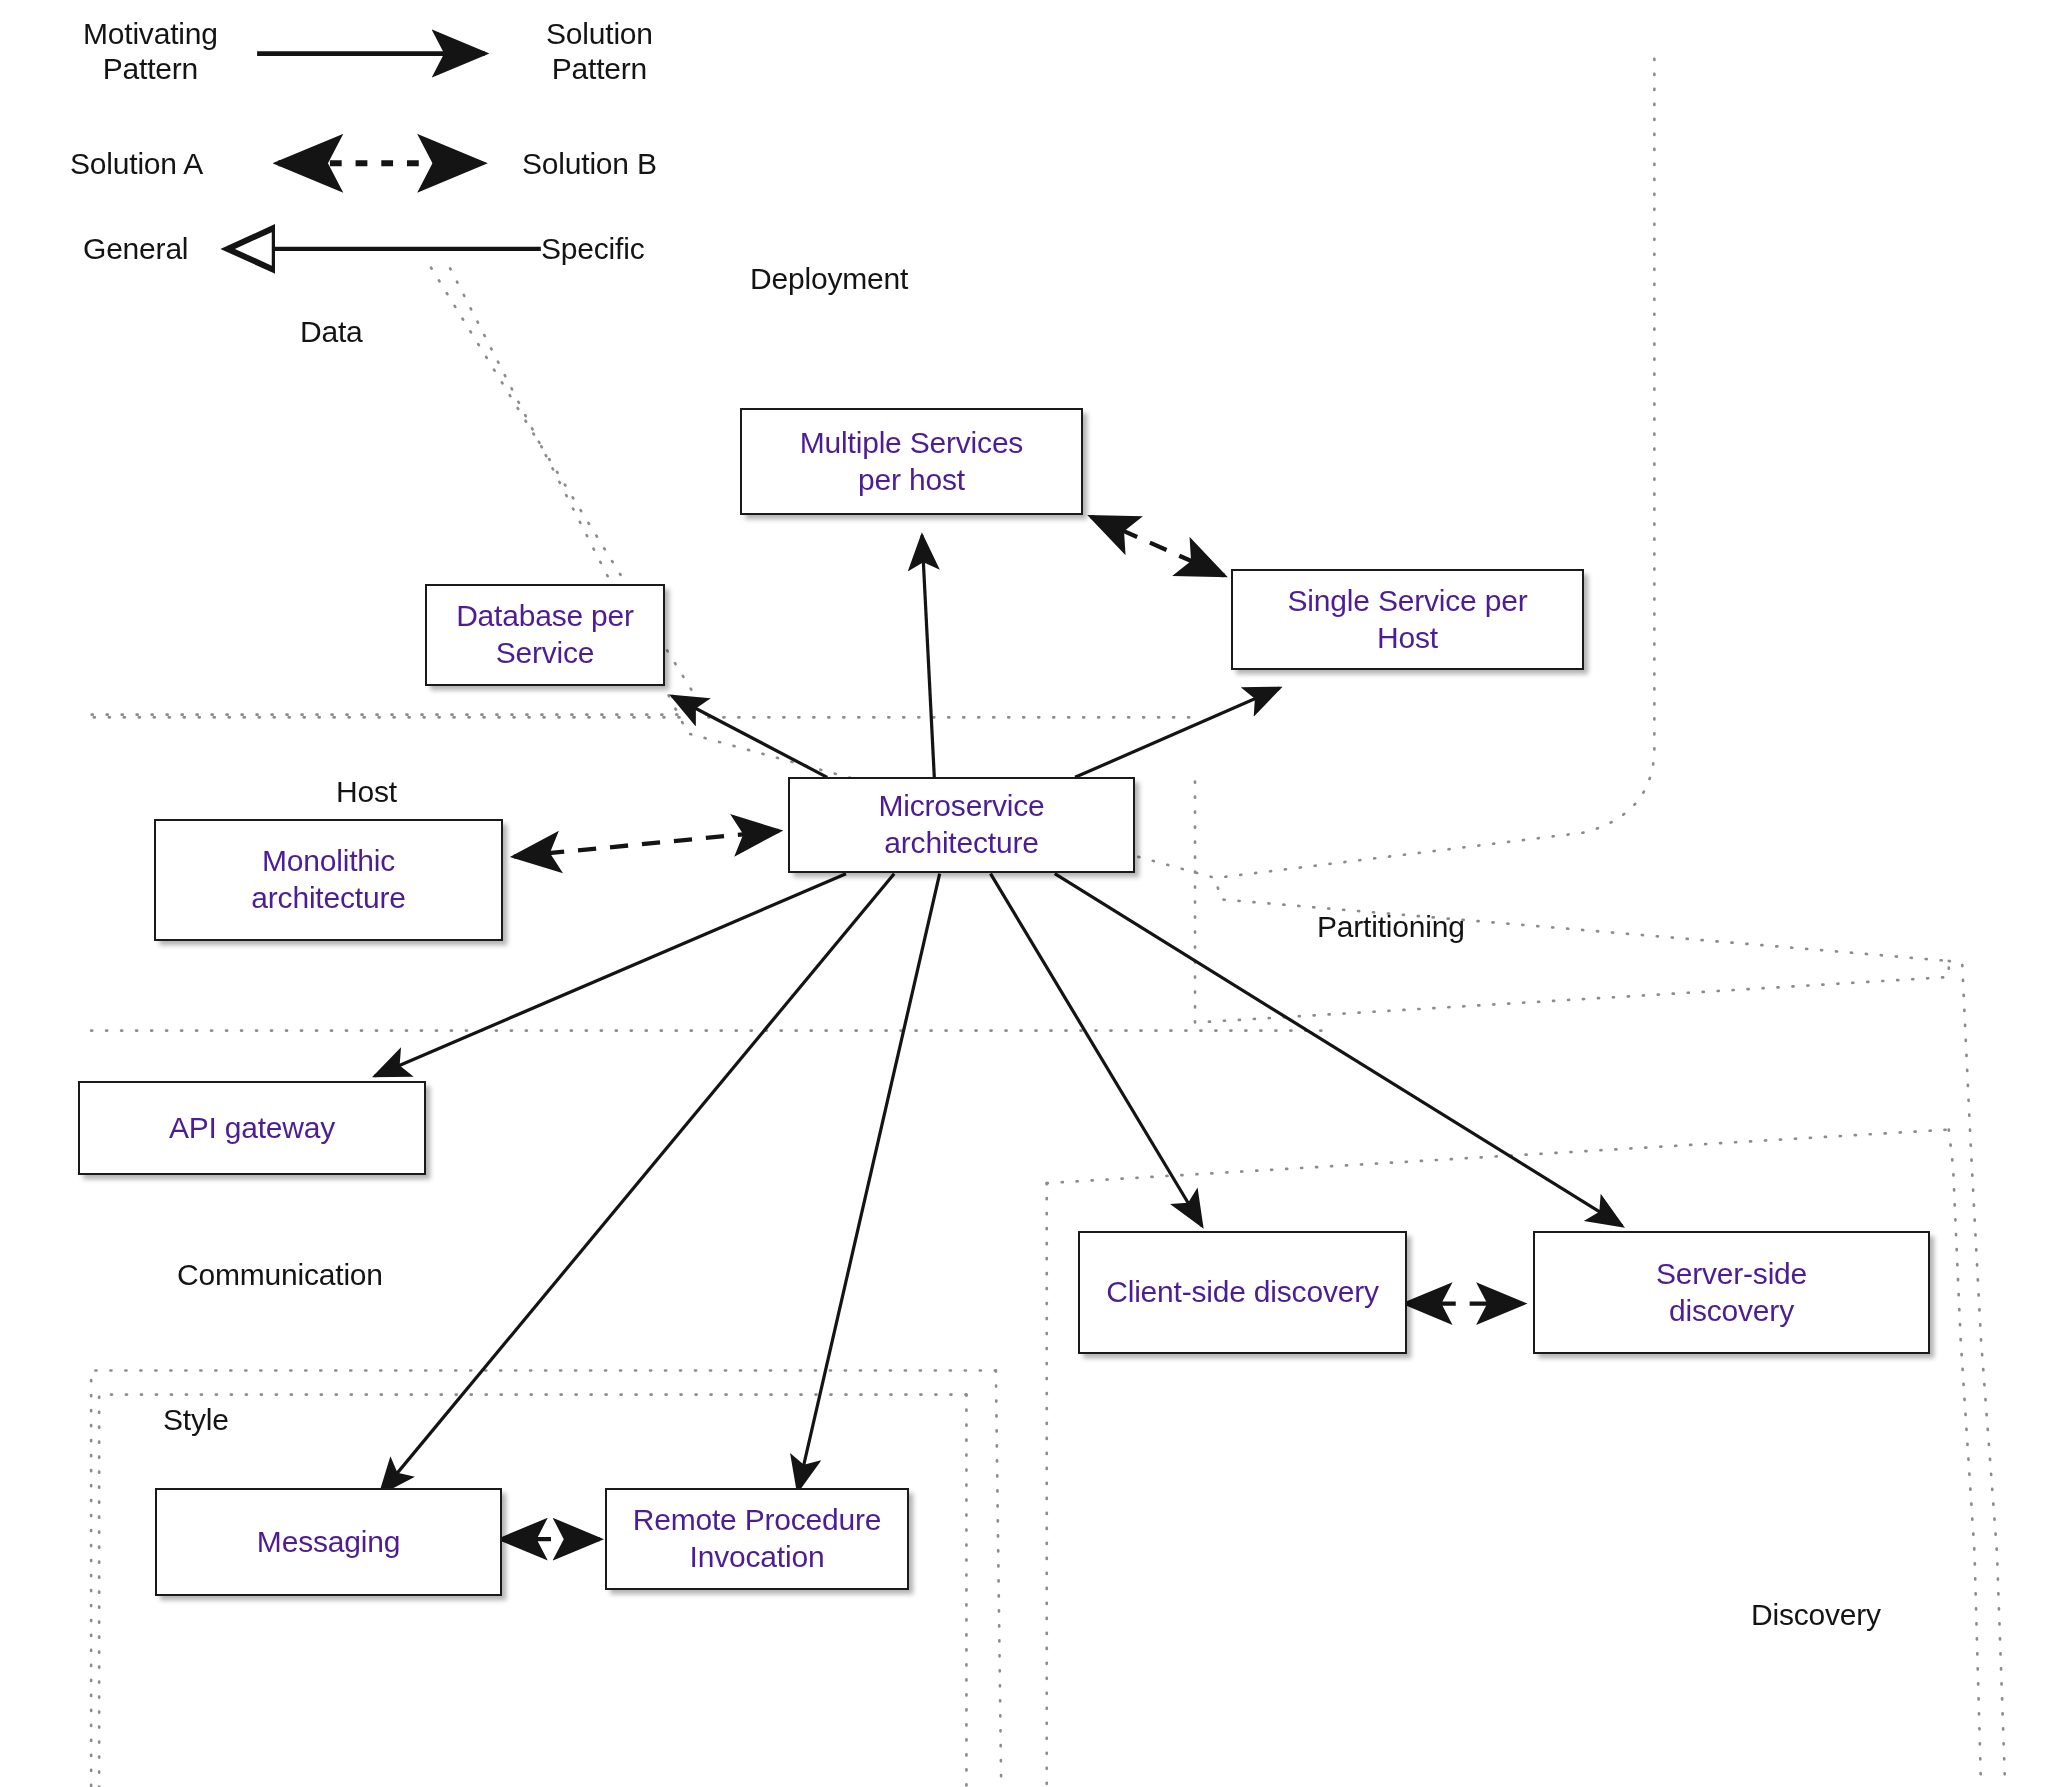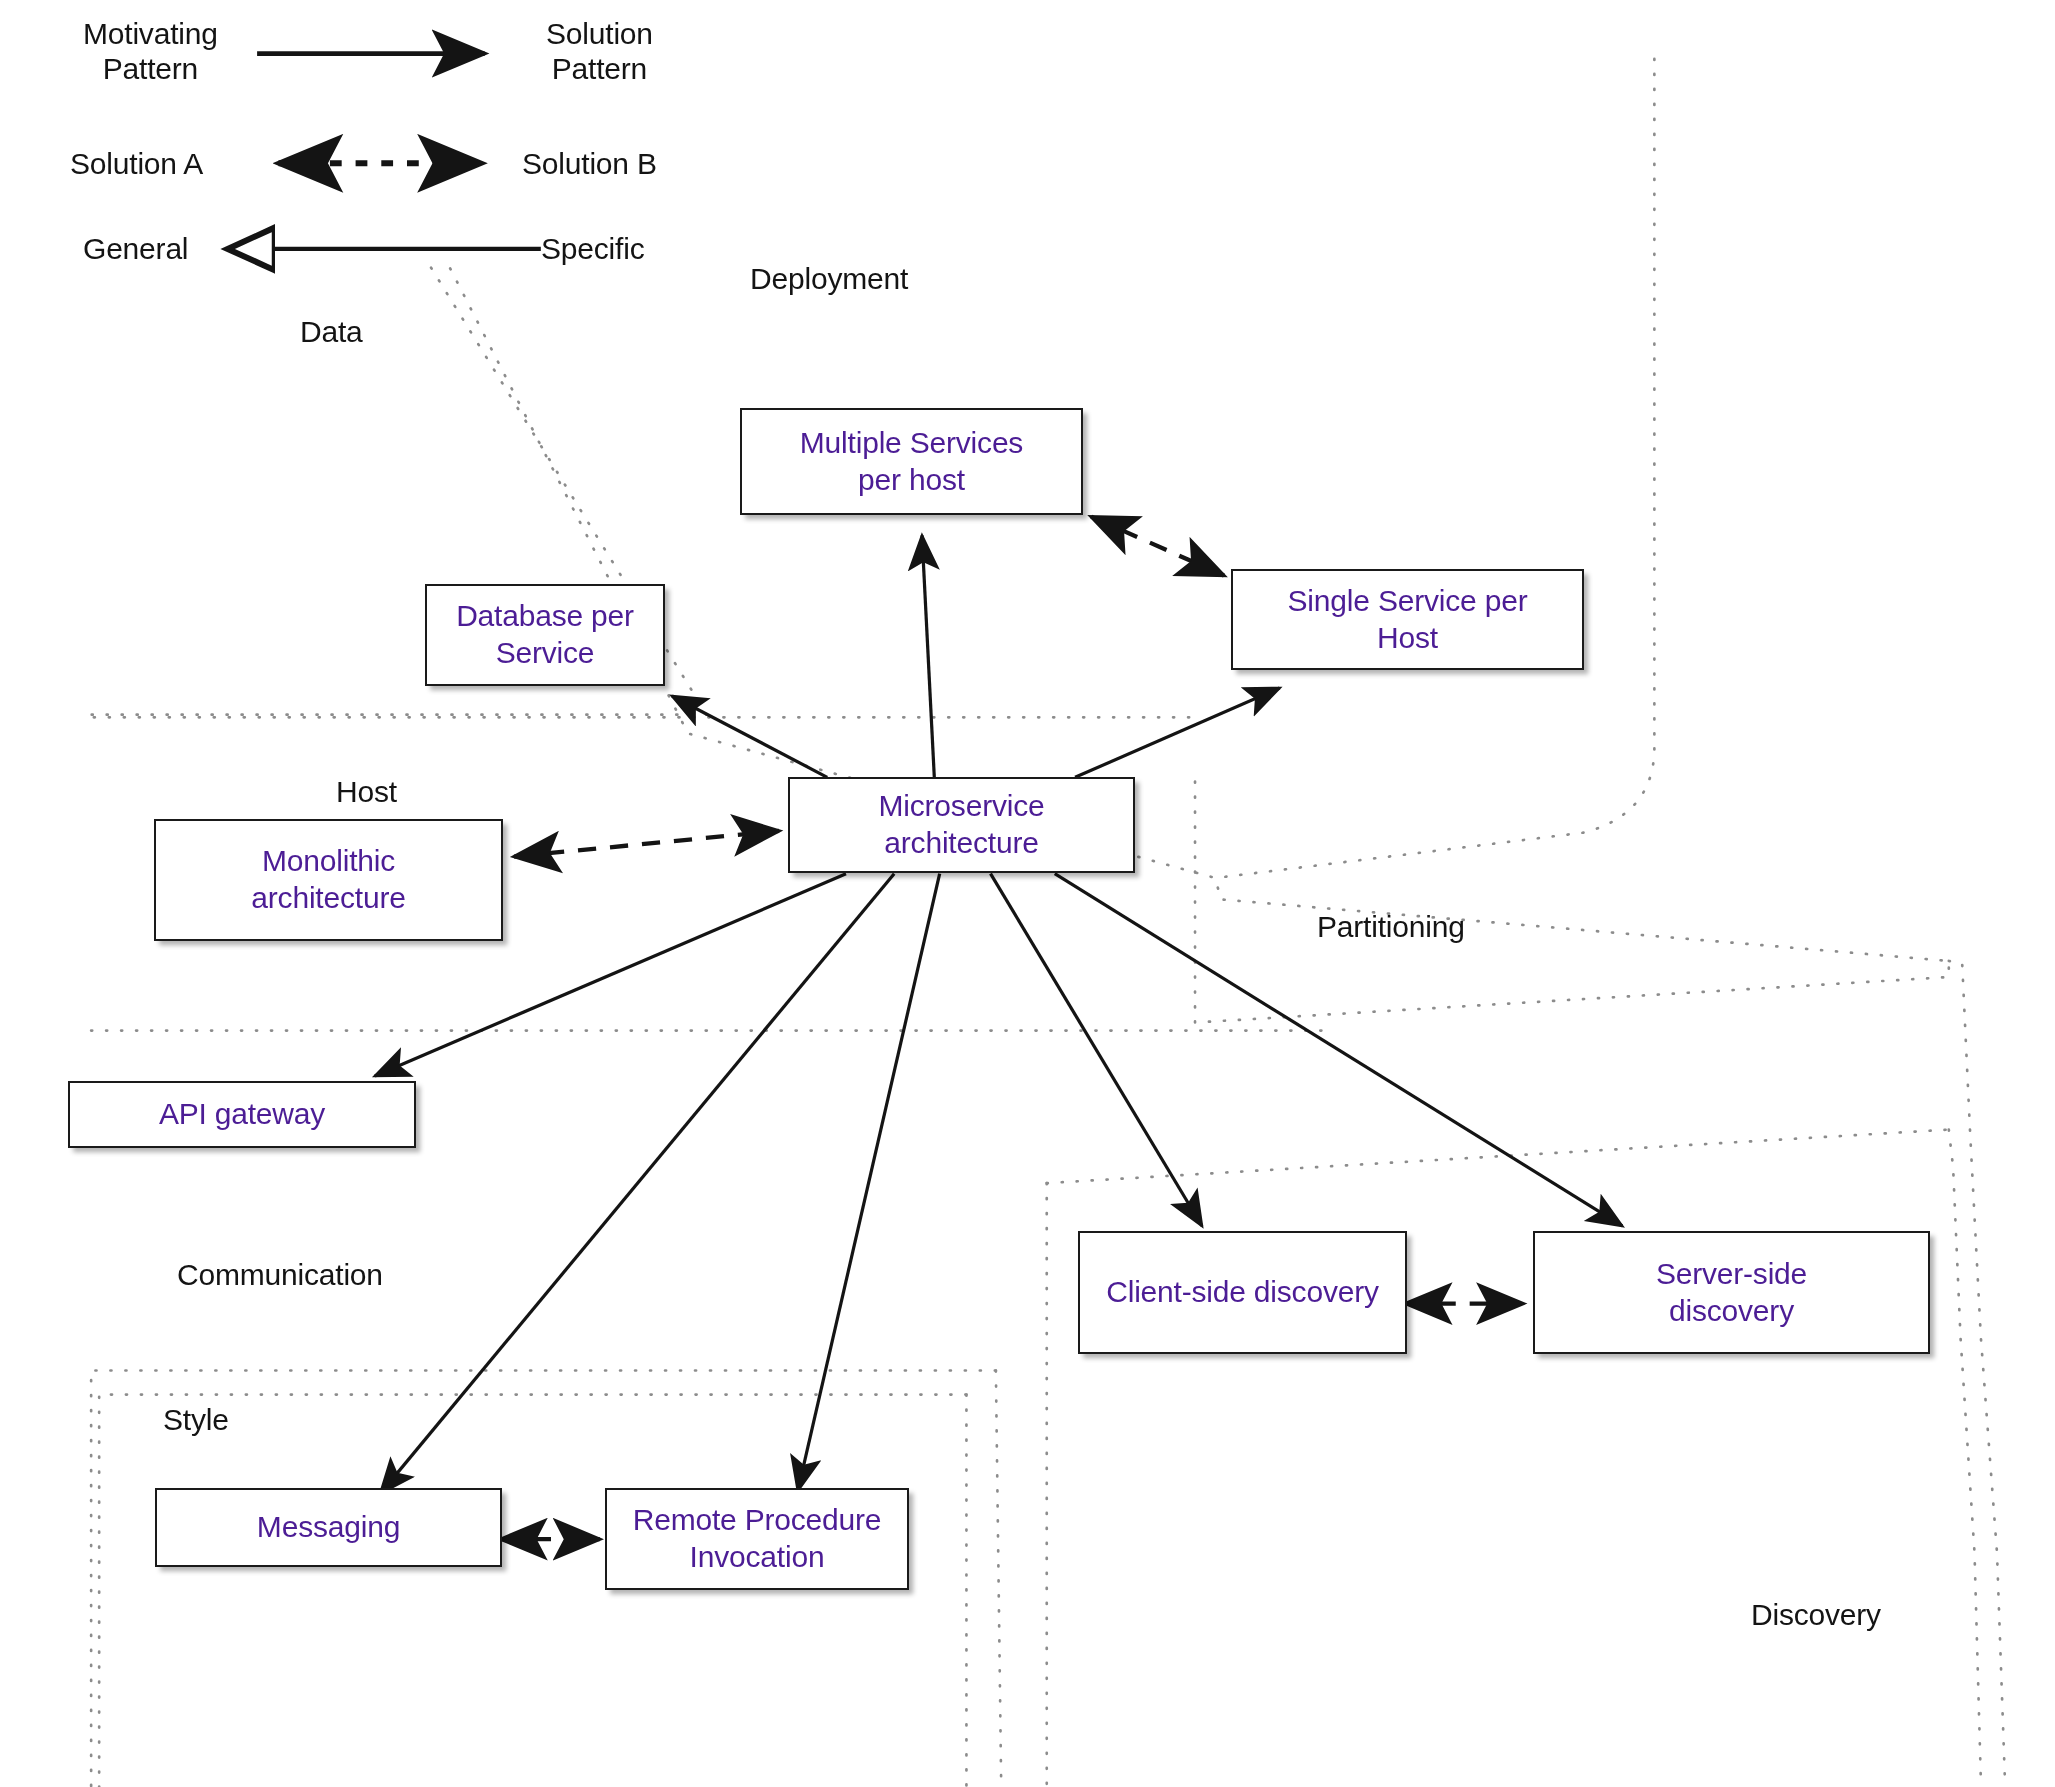--- a/index.html
+++ b/index.html
@@ -202,27 +202,27 @@
     </span>
   </div>
 
   <div class="node-box" style="left:154px; top:819px; width:349px; height:122px;">
     <span>
       <span>Monolithic</span>
       <span>architecture</span>
     </span>
   </div>
 
-  <div class="node-box" style="left:68px; top:1081px; width:348px; height:67px;align-items:center;">
+  <div class="node-box" style="left:78px; top:1081px; width:348px; height:94px;align-items:center;">
     <span>
       <span>API gateway</span>
     </span>
   </div>
 
-  <div class="node-box" style="left:155px; top:1488px; width:347px; height:79px;">
+  <div class="node-box" style="left:155px; top:1488px; width:347px; height:108px;">
     <span>
       <span>Messaging</span>
     </span>
   </div>
 
   <div class="node-box" style="left:605px; top:1488px; width:304px; height:102px;">
     <span>
       <span>Remote Procedure</span>
       <span>Invocation</span>
     </span>

